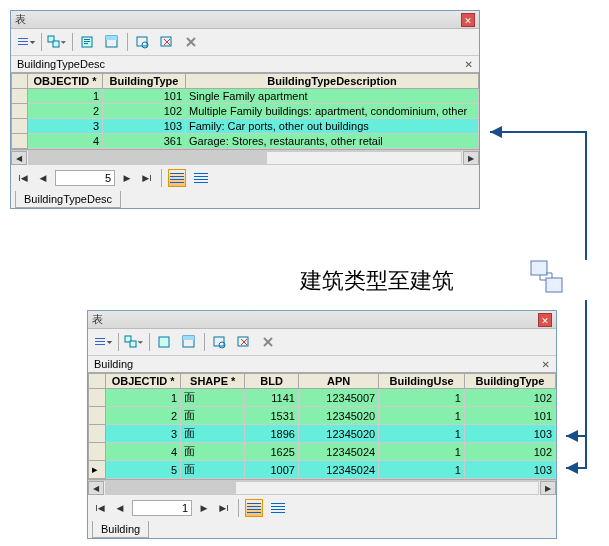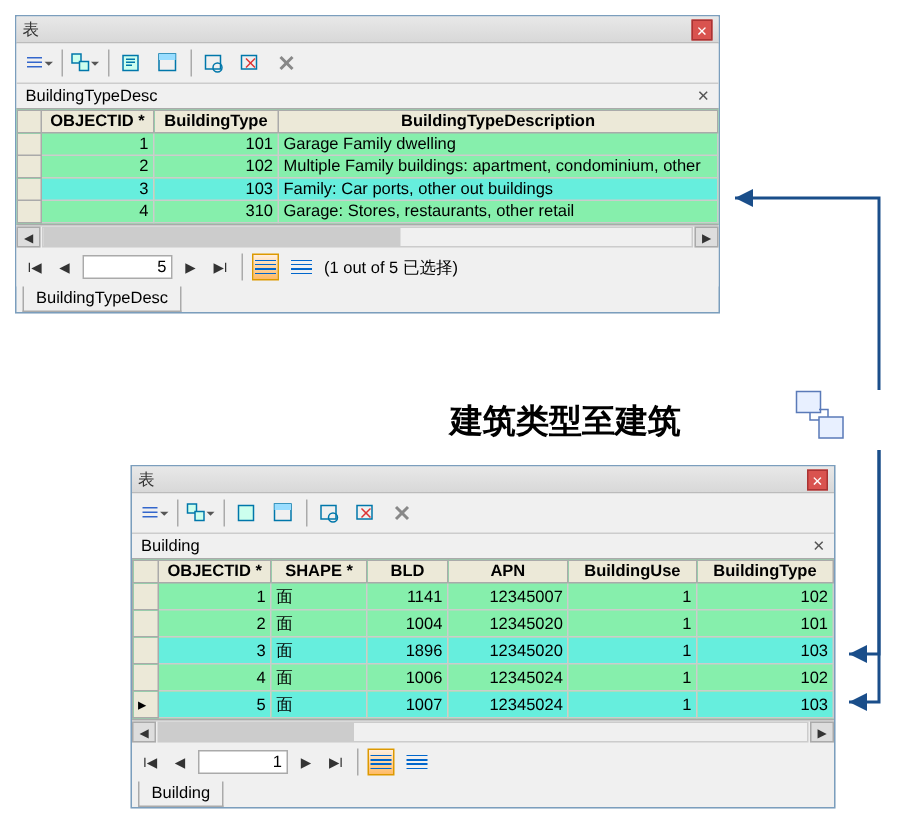--- a/index.html
+++ b/index.html
@@ -295,38 +295,38 @@
               <th>OBJECTID *</th>
               <th>BuildingType</th>
               <th>BuildingTypeDescription</th>
             </tr>
           </thead>
           <tbody>
             <tr>
               <td class="rowhdr"></td>
               <td class="num">1</td>
               <td class="num">101</td>
-              <td>Garage Family dwelling</td>
+              <td>Single Family apartment</td>
             </tr>
             <tr>
               <td class="rowhdr"></td>
               <td class="num">2</td>
               <td class="num">102</td>
               <td>Multiple Family buildings: apartment, condominium, other</td>
             </tr>
             <tr class="selected">
               <td class="rowhdr"></td>
               <td class="num">3</td>
               <td class="num">103</td>
               <td>Family: Car ports, other out buildings</td>
             </tr>
             <tr>
               <td class="rowhdr"></td>
               <td class="num">4</td>
-              <td class="num">310</td>
+              <td class="num">361</td>
               <td>Garage: Stores, restaurants, other retail</td>
             </tr>
           </tbody>
         </table>
     </div>
     <div class="scrollbar-h">
       <span class="sb-btn">◀</span>
       <div class="sb-track">
           <div class="sb-thumb" style="left:0;width:55%"></div>
         </div>
@@ -338,28 +338,27 @@
       <input class="navinput" value="5" style="">
       <span class="navbtn">▶</span>
       <span class="navbtn">▶I</span>
       <span class="tb-sep"></span>
       <span class="highlight-btn">
           <span class="linesicon"></span>
         </span>
       <span class="tb-btn">
           <span class="linesicon"></span>
         </span>
-      <span>(1 out of 5 已选择)</span>
     </div>
     <div class="tab-strip">
       <span class="tab">BuildingTypeDesc</span>
     </div>
   </div>
 
-  <div class="relation-label" style="left:290px; top:256px;font-weight:bold;">建筑类型至建筑</div>
+  <div class="relation-label" style="left:290px; top:256px;">建筑类型至建筑</div>
 
   <svg class="rel-icon" style="left:518px;top:248px" width="40" height="40">
     <rect x="3" y="3" width="16" height="14" fill="#e8f0ff" stroke="#5a7ab8"></rect>
     <rect x="18" y="20" width="16" height="14" fill="#e8f0ff" stroke="#5a7ab8"></rect>
     <path d="M12 17 v5 h6" fill="none" stroke="#5a7ab8"></path>
     <path d="M24 20 v-5 h-6" fill="none" stroke="#5a7ab8"></path>
   </svg>
 
   <div class="panel" id="panel2" style="left:77px;top:300px;width:470px;">
     <div class="titlebar">
@@ -453,39 +452,39 @@
               <td>面</td>
               <td class="num">1141</td>
               <td class="num">12345007</td>
               <td class="num">1</td>
               <td class="num">102</td>
             </tr>
             <tr>
               <td class="rowhdr"></td>
               <td class="num">2</td>
               <td>面</td>
-              <td class="num">1004</td>
+              <td class="num">1531</td>
               <td class="num">12345020</td>
               <td class="num">1</td>
               <td class="num">101</td>
             </tr>
             <tr class="selected">
               <td class="rowhdr"></td>
               <td class="num">3</td>
               <td>面</td>
               <td class="num">1896</td>
               <td class="num">12345020</td>
               <td class="num">1</td>
               <td class="num">103</td>
             </tr>
             <tr>
               <td class="rowhdr"></td>
               <td class="num">4</td>
               <td>面</td>
-              <td class="num">1006</td>
+              <td class="num">1625</td>
               <td class="num">12345024</td>
               <td class="num">1</td>
               <td class="num">102</td>
             </tr>
             <tr class="selected">
               <td class="rowhdr">▸</td>
               <td class="num">5</td>
               <td>面</td>
               <td class="num">1007</td>
               <td class="num">12345024</td>

